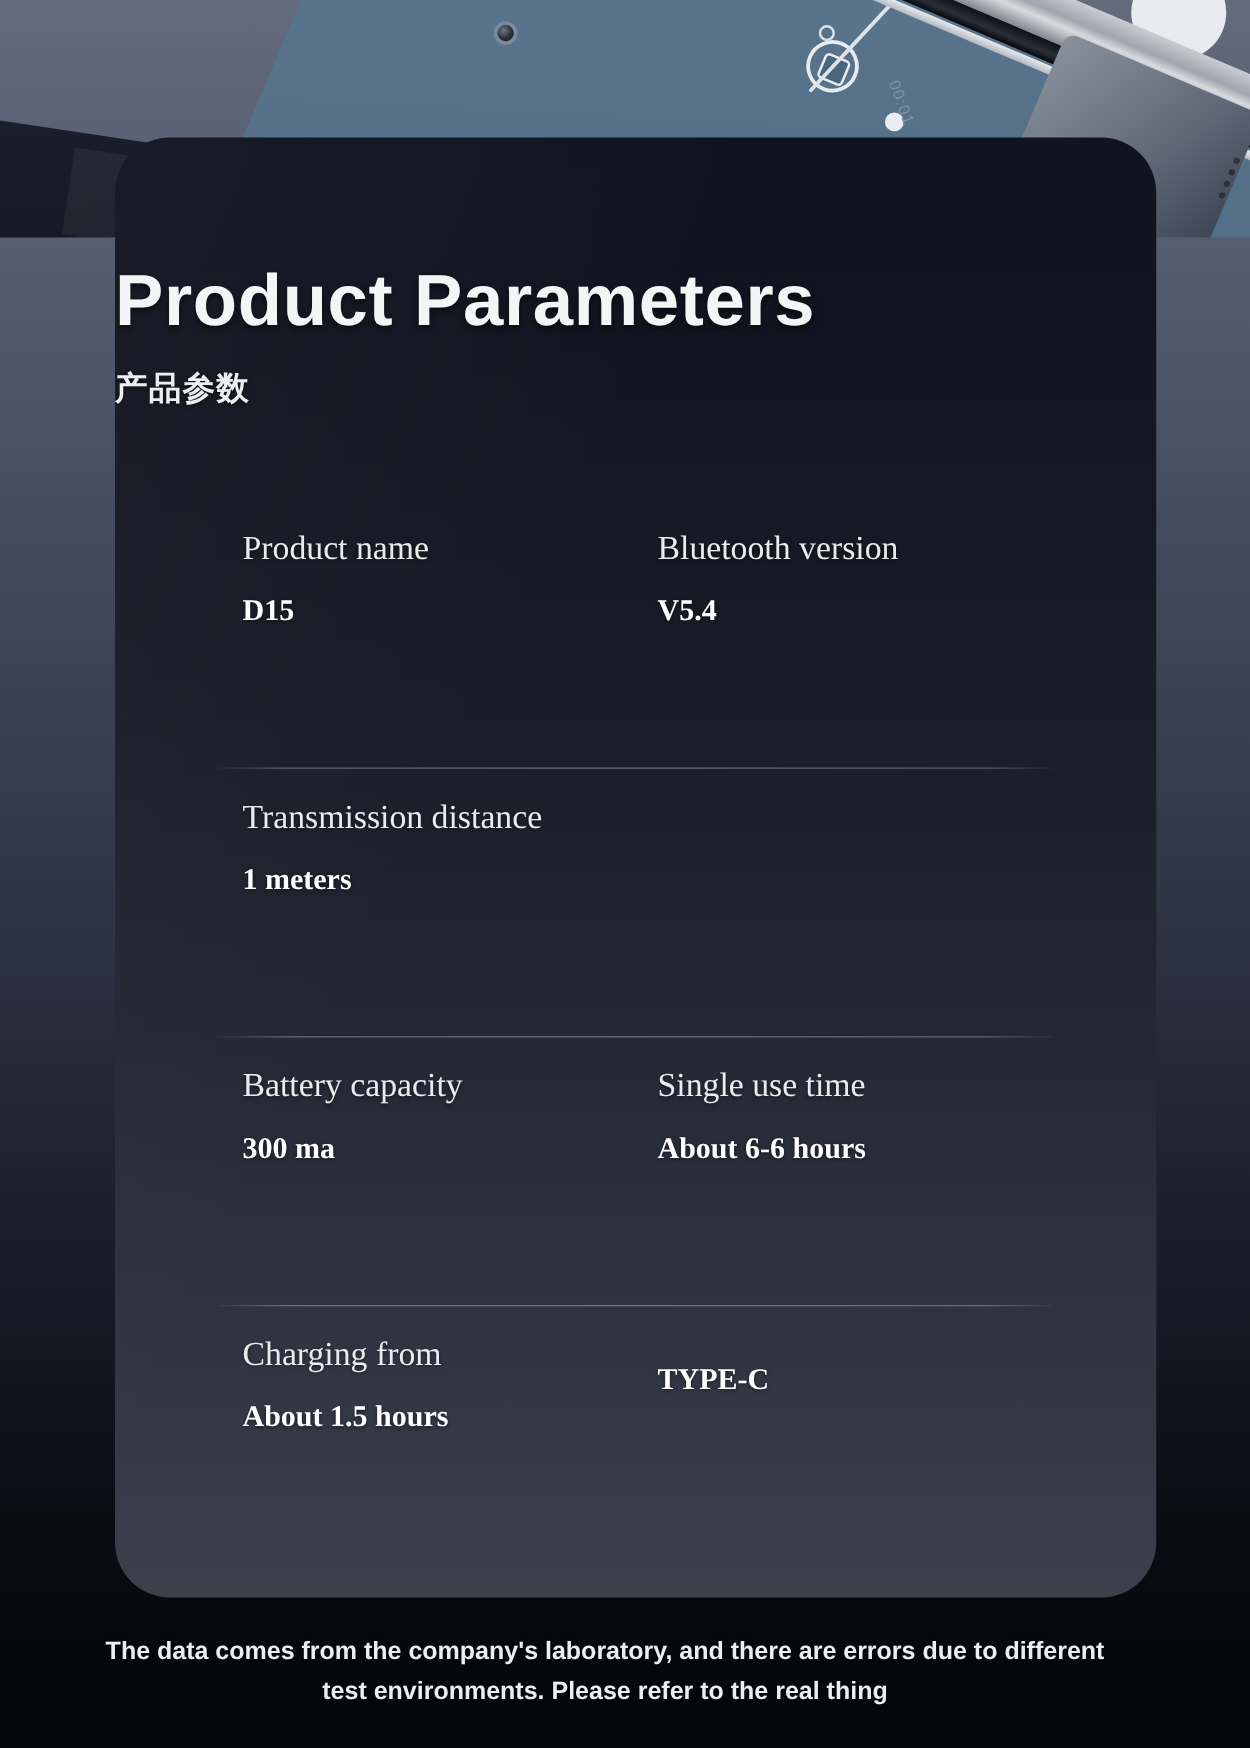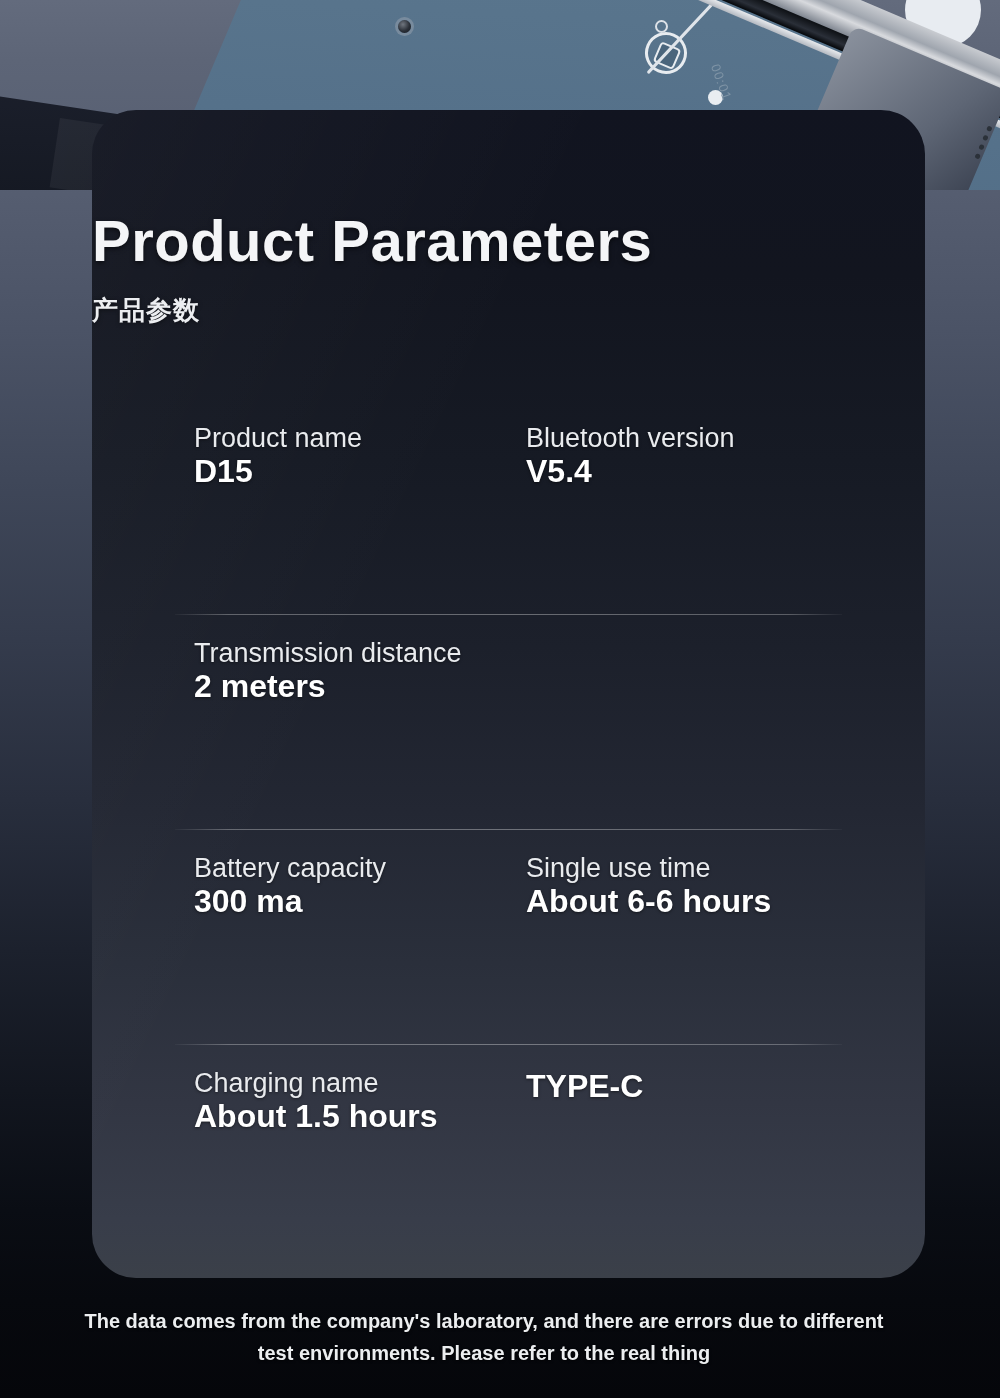--- a/index.html
+++ b/index.html
@@ -223,32 +223,33 @@
   
   .spec-rows { position:absolute; left:0; right:0; top:290px; }
   .spec-row {
     position:relative;
     height:215px;
   }
   .spec-row .cols {
     position:absolute; left:102px; top:24px; right:0;
     display:flex;
   }
-  .spec-col { width:332px; }
+  .spec-col { width:332px;font-family:Liberation Serif, serif; }
 
   .spec-label {
     font-size:27px;
     font-weight:400;
     color:#e9ebee;
     line-height:1.1;
     white-space:nowrap;
     text-shadow:0 1px 3px rgba(0,0,0,.45);
   }
   .spec-value {
-    font-size:32px;
+    margin-top:22px;
+    font-size:24px;
     font-weight:bold;
     color:#ffffff;
     line-height:1.1;
     white-space:nowrap;
     text-shadow:0 1px 3px rgba(0,0,0,.5);
   }
   .spec-divider {
     position:absolute;
     left:83px; right:83px; bottom:0;
     height:1px;
@@ -322,21 +323,21 @@
             <div class="spec-value">V5.4</div>
           </div>
         </div>
         <div class="spec-divider"></div>
       </div>
 
       <div class="spec-row">
         <div class="cols">
           <div class="spec-col">
             <div class="spec-label">Transmission distance</div>
-            <div class="spec-value">2 meters</div>
+            <div class="spec-value">1 meters</div>
           </div>
         </div>
         <div class="spec-divider"></div>
       </div>
 
       <div class="spec-row">
         <div class="cols">
           <div class="spec-col">
             <div class="spec-label">Battery capacity</div>
             <div class="spec-value">300 ma</div>
@@ -345,21 +346,21 @@
             <div class="spec-label">Single use time</div>
             <div class="spec-value">About 6-6 hours</div>
           </div>
         </div>
         <div class="spec-divider"></div>
       </div>
 
       <div class="spec-row">
         <div class="cols">
           <div class="spec-col">
-            <div class="spec-label">Charging name</div>
+            <div class="spec-label">Charging from</div>
             <div class="spec-value">About 1.5 hours</div>
           </div>
           <div class="spec-col">
             <div class="spec-value">TYPE-C</div>
           </div>
         </div>
       </div>
 
     </div>
   </div>

